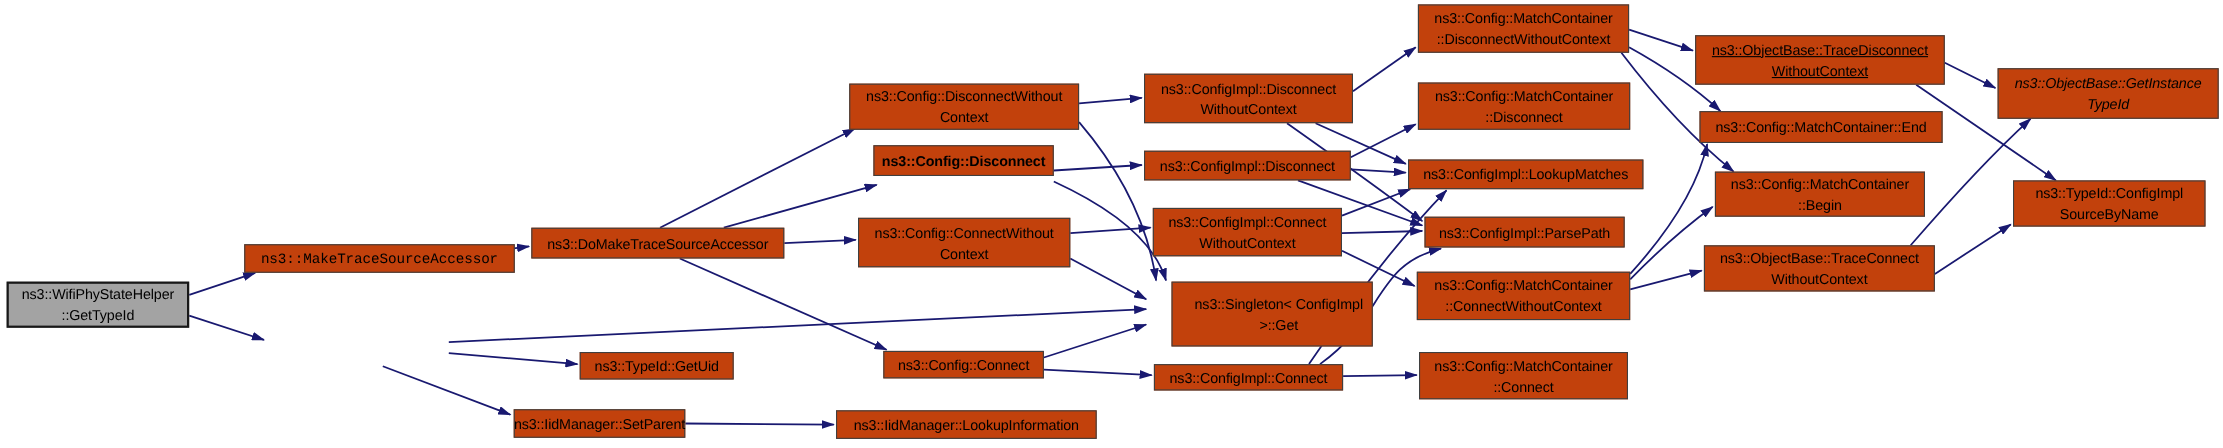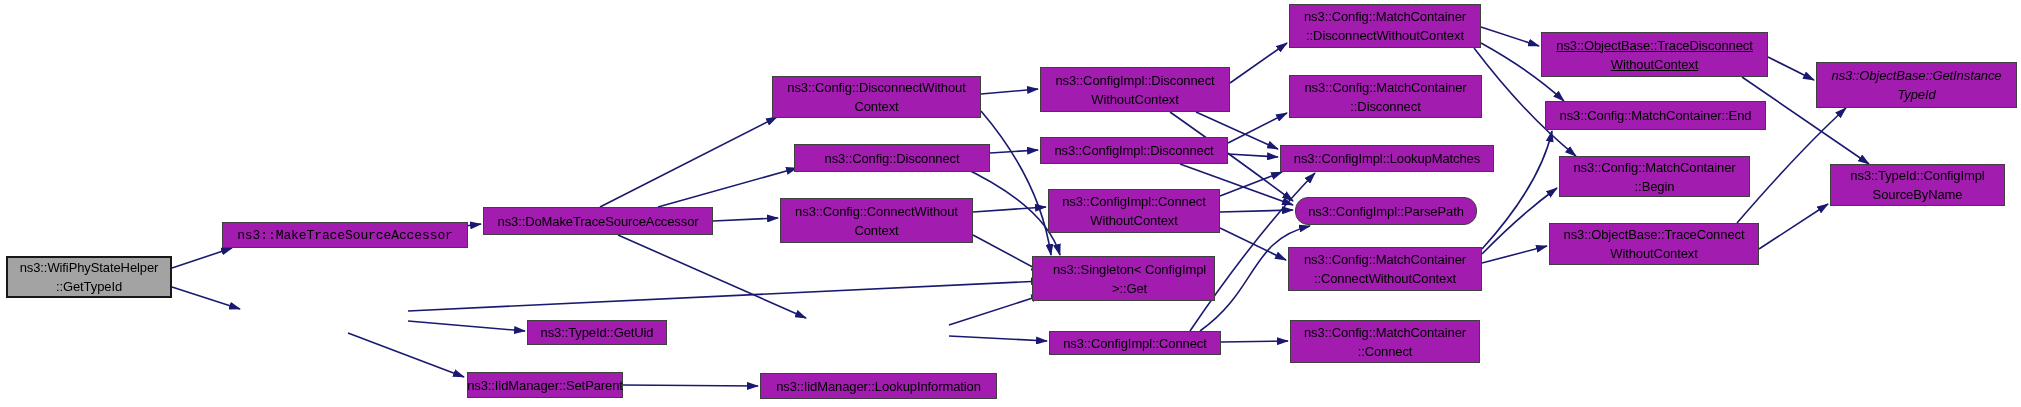--- a/index.html
+++ b/index.html
@@ -4,21 +4,21 @@
 <style>
   html,body{margin:0;padding:0;background:#ffffff;}
   #canvas{
     position:relative;width:2021px;height:407px;background:#ffffff;
     font-family:"Liberation Sans",sans-serif;overflow:hidden;
   }
   #edges{position:absolute;left:0;top:0;}
   .edge{fill:none;stroke:#191970;stroke-width:1.6px;}
   .node{
     position:absolute;box-sizing:border-box;
-    border:1.5px solid #3f3f3f;background:#a21caf;color:#000000;
+    border:1.5px solid #3f3f3f;background:#c2410c;color:#000000;
     display:flex;align-items:center;justify-content:center;
     text-align:center;font-size:13px;line-height:19px;
     white-space:pre-line;letter-spacing:-0.1px;cursor:pointer;
   }
   .node.root{background:#a3a3a3;border:2px solid #181818;cursor:default;}
 </style>
 </head>
 <body>
 
 <div id="canvas">
@@ -72,37 +72,38 @@
     </svg>
 <div class="node root" style="left: 6px; top: 256px; width: 166px; height: 42px;">ns3::WifiPhyStateHelper
 ::GetTypeId</div>
     <div class="node" style="left: 222px; top: 222px; width: 246px; height: 26px; font-family: Liberation Mono, monospace;">ns3::MakeTraceSourceAccessor</div>
     <div class="node" style="left: 483px; top: 207px; width: 230px; height: 28px;">ns3::DoMakeTraceSourceAccessor</div>
     <div class="node" style="left: 527px; top: 320px; width: 140px; height: 25px;">ns3::TypeId::GetUid</div>
     <div class="node" style="left: 467px; top: 372px; width: 156px; height: 26px;">ns3::IidManager::SetParent</div>
     <div class="node" style="left: 760px; top: 373px; width: 237px; height: 26px;">ns3::IidManager::LookupInformation</div>
     <div class="node" style="left: 772px; top: 76px; width: 209px; height: 42px;">ns3::Config::DisconnectWithout
 Context</div>
-    <div class="node" style="left: 794px; top: 144px; width: 196px; height: 28px;">ns3::Config::Disconnect</div>
+    <div class="node" style="left: 794px; top: 132px; width: 164px; height: 28px; font-weight: bold;">ns3::Config::Disconnect</div>
     <div class="node" style="left: 780px; top: 198px; width: 193px; height: 45px;">ns3::Config::ConnectWithout
 Context</div>
-    <div class="node" style="left: 1032px; top: 256px; width: 183px; height: 45px; padding-left: 12px;">ns3::Singleton&lt; ConfigImpl
+    <div class="node" style="left: 803px; top: 319px; width: 146px; height: 25px;">ns3::Config::Connect</div>
+    <div class="node" style="left: 1065px; top: 256px; width: 183px; height: 59px; padding-left: 12px;">ns3::Singleton&lt; ConfigImpl
 &gt;::Get</div>
     <div class="node" style="left: 1040px; top: 67px; width: 190px; height: 45px;">ns3::ConfigImpl::Disconnect
 WithoutContext</div>
     <div class="node" style="left: 1040px; top: 137px; width: 188px; height: 27px;">ns3::ConfigImpl::Disconnect</div>
     <div class="node" style="left: 1048px; top: 189px; width: 172px; height: 44px;">ns3::ConfigImpl::Connect
 WithoutContext</div>
     <div class="node" style="left: 1049px; top: 331px; width: 172px; height: 24px;">ns3::ConfigImpl::Connect</div>
     <div class="node" style="left: 1289px; top: 4px; width: 192px; height: 44px;">ns3::Config::MatchContainer
 ::DisconnectWithoutContext</div>
     <div class="node" style="left: 1289px; top: 75px; width: 193px; height: 43px;">ns3::Config::MatchContainer
 ::Disconnect</div>
     <div class="node" style="left: 1280px; top: 145px; width: 214px; height: 27px;">ns3::ConfigImpl::LookupMatches</div>
-    <div class="node" style="left: 1295px; top: 197px; width: 182px; height: 28px; border-radius: 13px;">ns3::ConfigImpl::ParsePath</div>
+    <div class="node" style="left: 1295px; top: 197px; width: 182px; height: 28px;">ns3::ConfigImpl::ParsePath</div>
     <div class="node" style="left: 1288px; top: 247px; width: 194px; height: 44px;">ns3::Config::MatchContainer
 ::ConnectWithoutContext</div>
     <div class="node" style="left: 1290px; top: 320px; width: 190px; height: 43px;">ns3::Config::MatchContainer
 ::Connect</div>
     <div class="node" style="left: 1541px; top: 32px; width: 227px; height: 45px; text-decoration: underline;">ns3::ObjectBase::TraceDisconnect
 WithoutContext</div>
     <div class="node" style="left: 1545px; top: 101px; width: 221px; height: 29px;">ns3::Config::MatchContainer::End</div>
     <div class="node" style="left: 1559px; top: 156px; width: 191px; height: 41px;">ns3::Config::MatchContainer
 ::Begin</div>
     <div class="node" style="left: 1549px; top: 223px; width: 210px; height: 42px;">ns3::ObjectBase::TraceConnect

